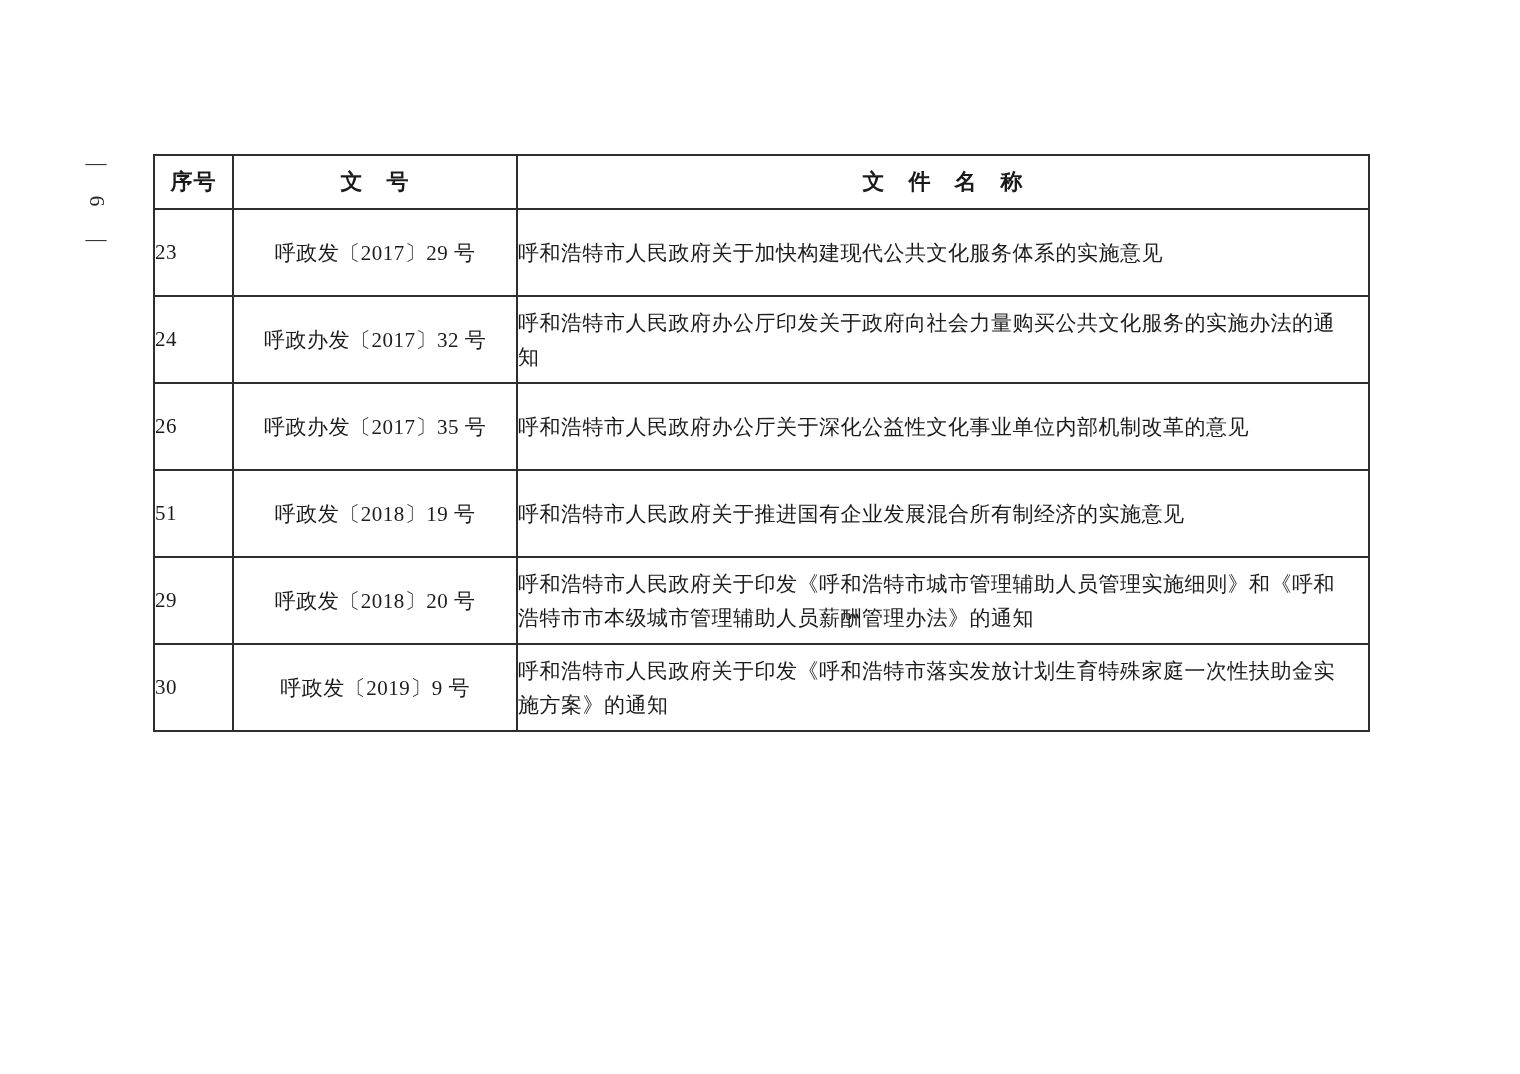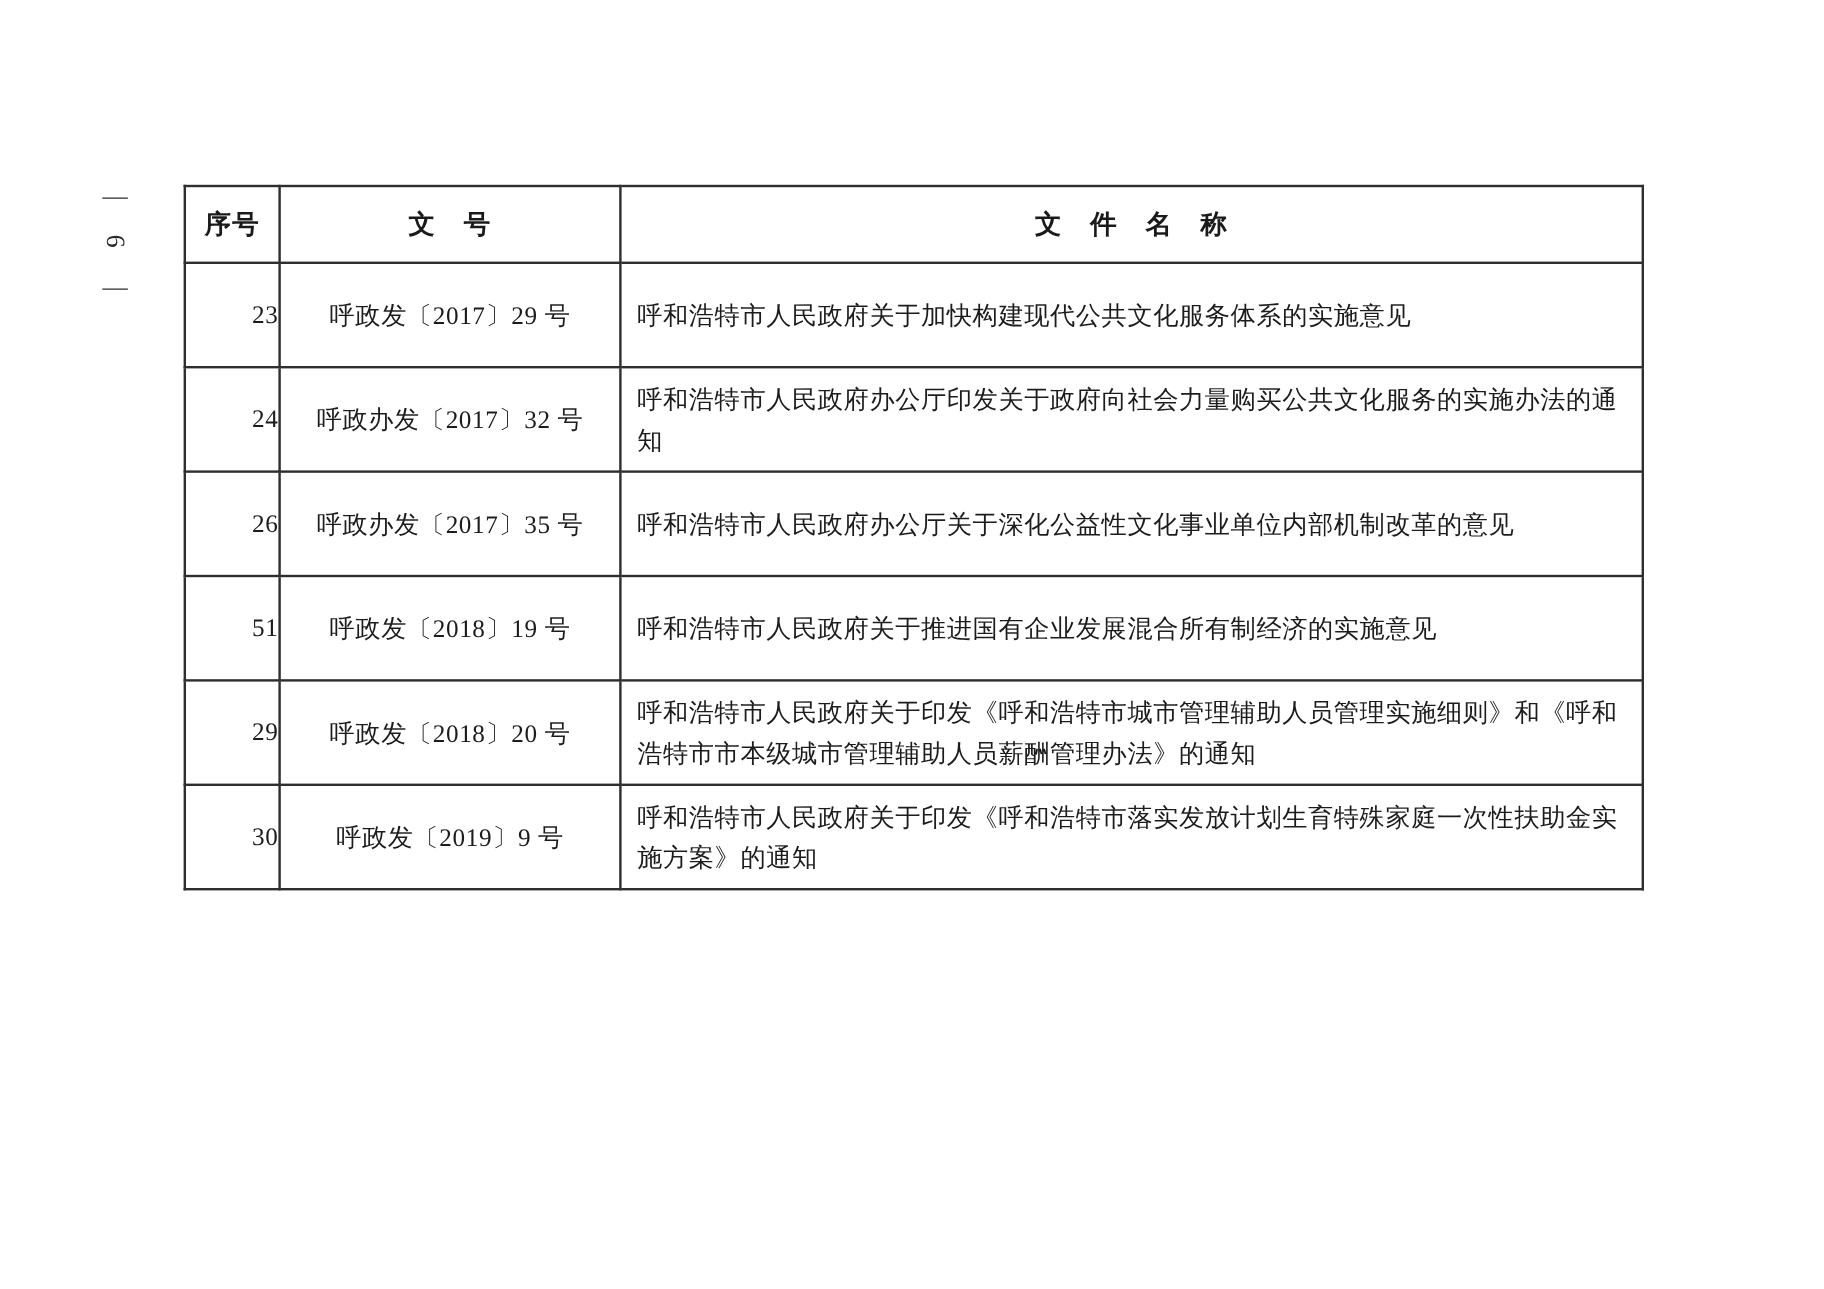--- a/index.html
+++ b/index.html
@@ -42,32 +42,32 @@
     top: 154px;
     width: 1215px;
     border-collapse: collapse;
     table-layout: fixed;
   }
   .doc-table th, .doc-table td {
     border: 2px solid #2e2e2e;
     vertical-align: middle;
   }
   .doc-table th {
-    height: 64px;
+    height: 54px;
     font-family: "Liberation Sans", "DejaVu Sans", sans-serif;
     font-weight: 600;
     font-size: 22px;
     letter-spacing: 1px;
     color: #1a1a1a;
   }
   .doc-table tr.body-row { height: 87px; }
   .doc-table td { font-size: 21px; letter-spacing: 0.5px; }
-  td.cell-index { text-align: right; width: 79px; }
+  td.cell-index { text-align: left; width: 79px; }
   td.cell-no    { text-align: center; }
-  td.cell-name  { text-align: left; padding: 8px 14px 8px 13px; line-height: 34px; }
+  td.cell-name  { text-align: left; padding: 8px 14px 8px 0; line-height: 34px; }
   col.c-index { width: 79px; }
   col.c-no    { width: 284px; }
   col.c-name  { width: 852px; }
 </style>
 </head>
 <body>
 
 <div class="page-number">
   <span class="dash">—</span>
   <span class="digit">6</span>

